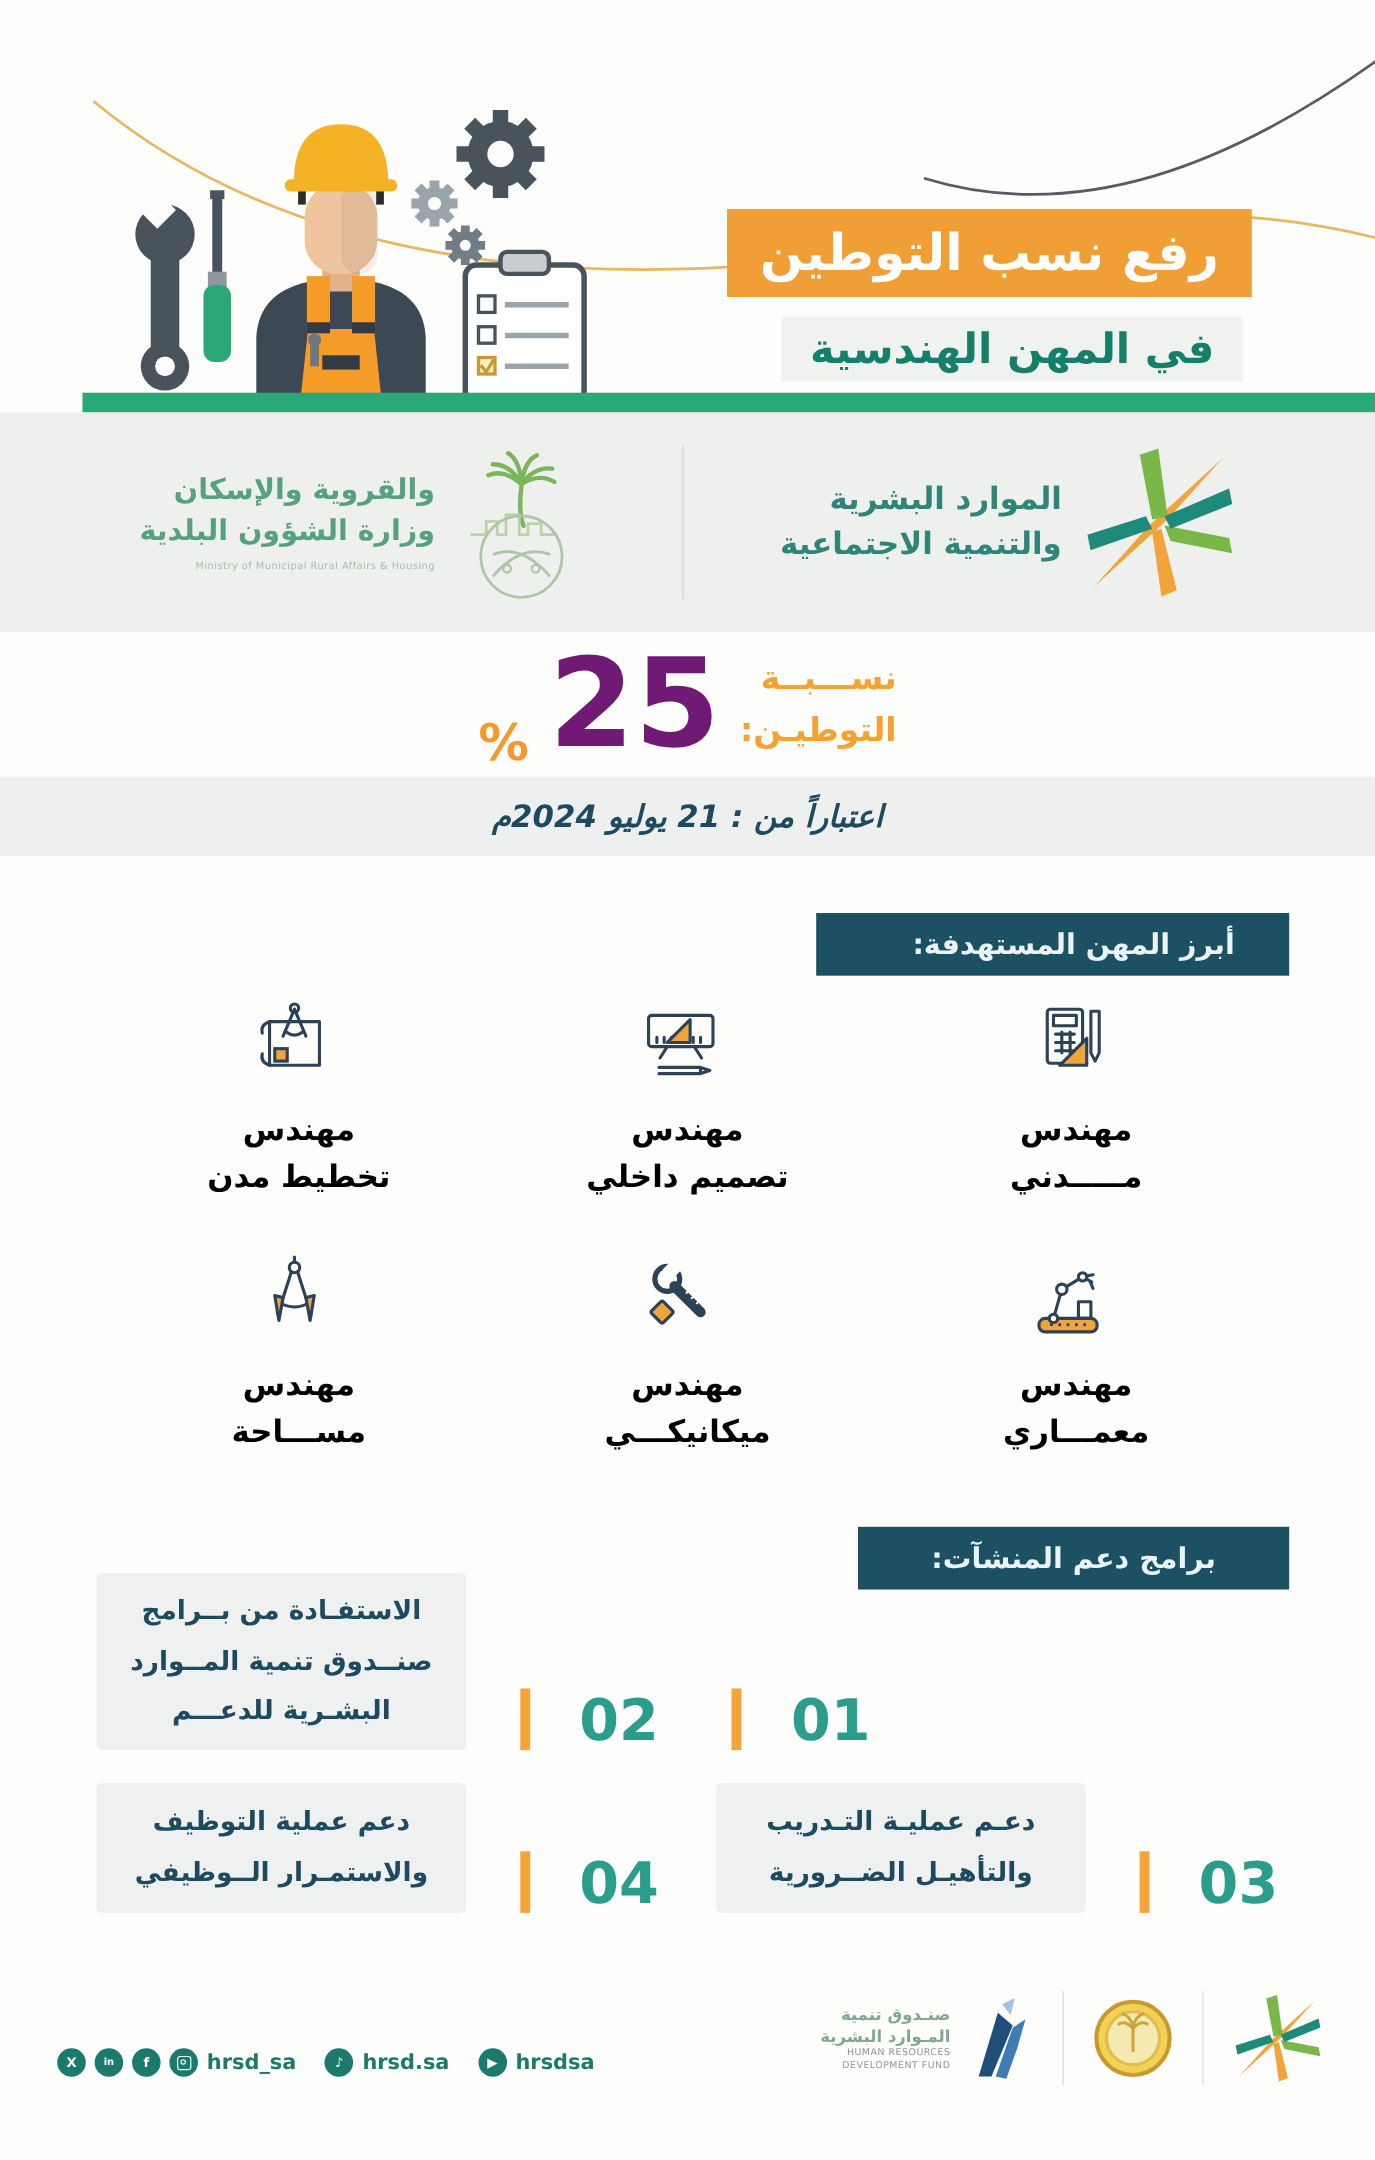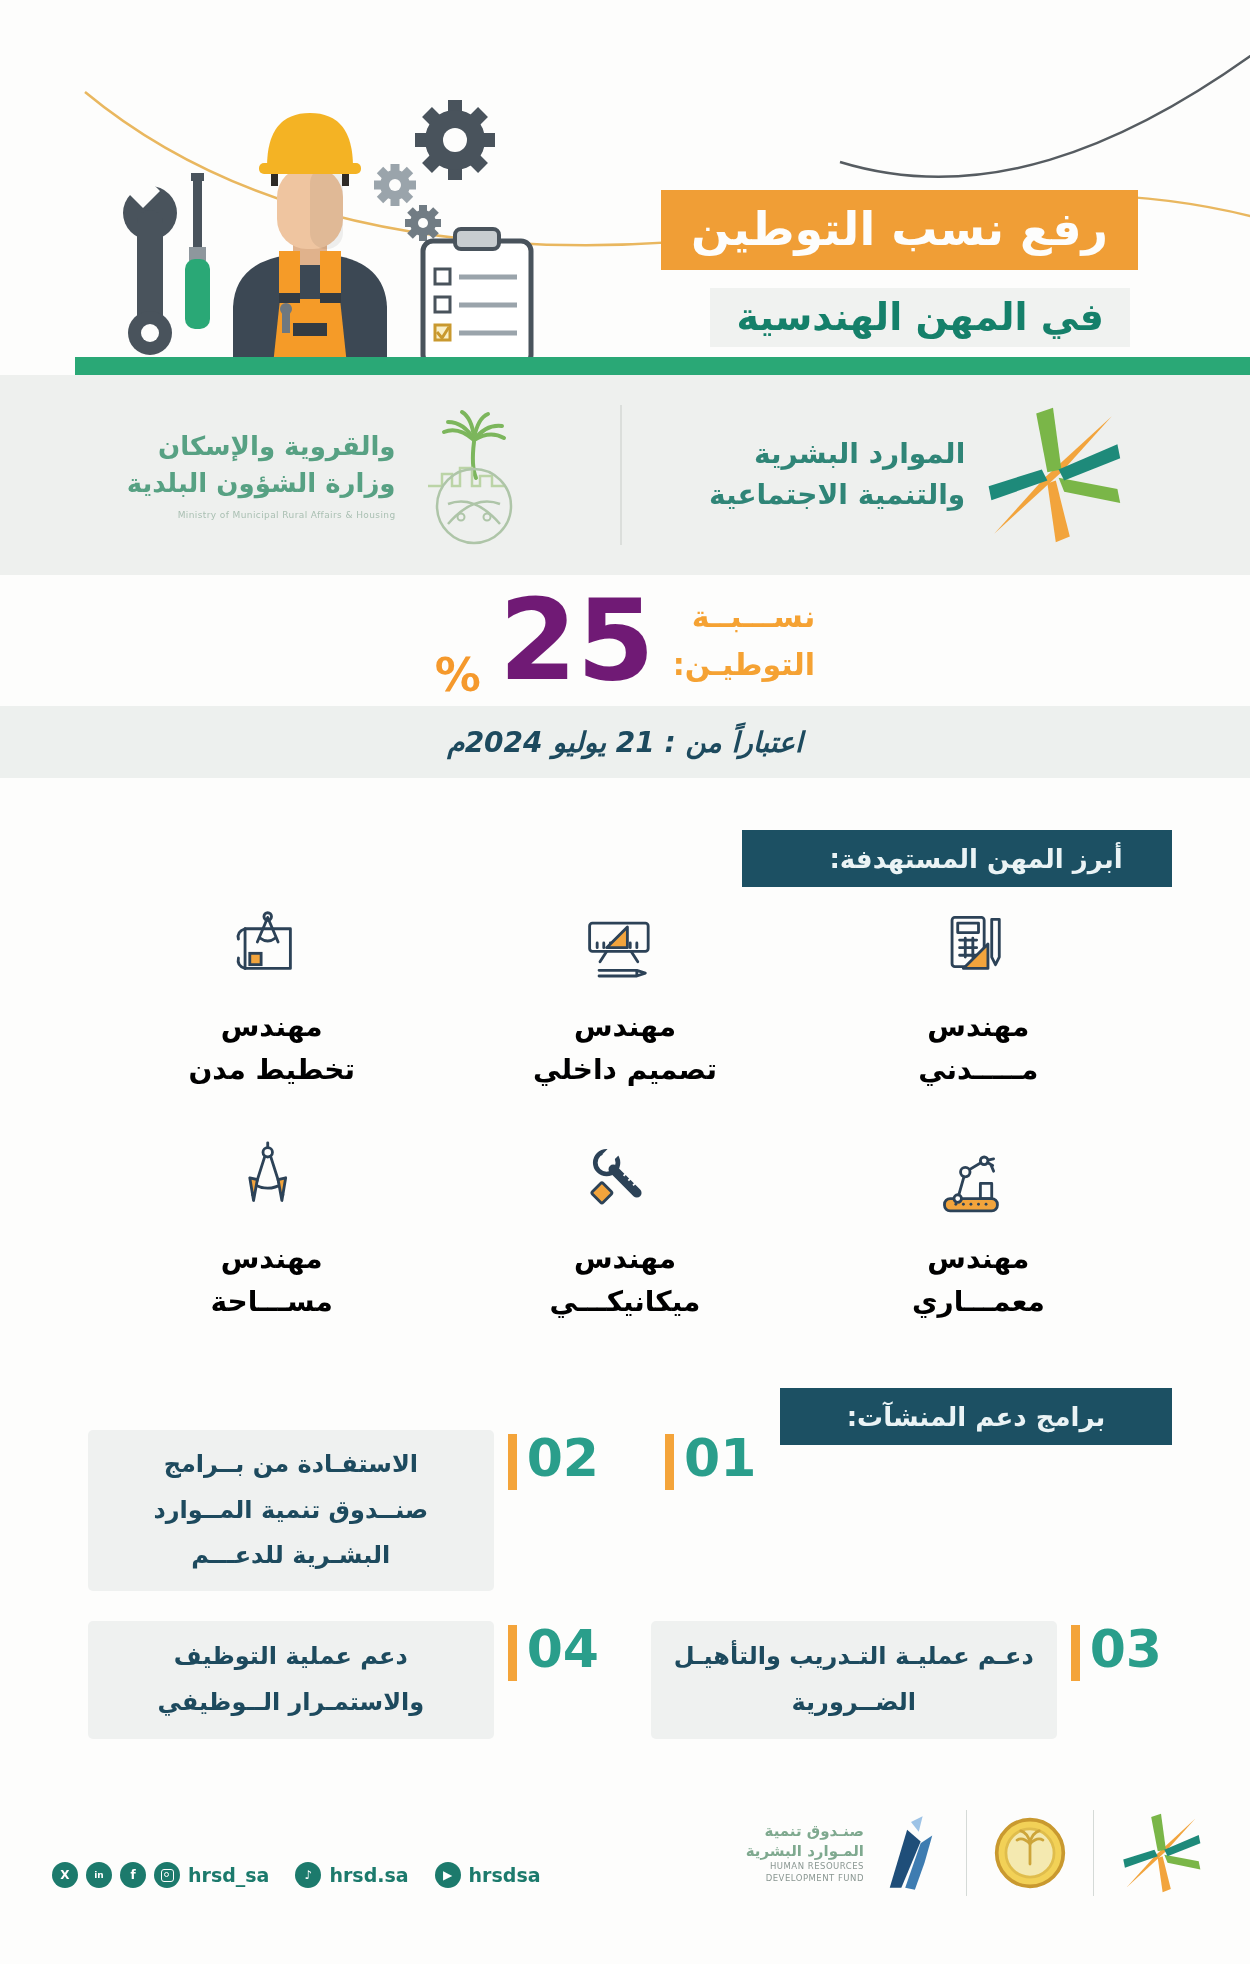--- a/index.html
+++ b/index.html
@@ -57,21 +57,21 @@
     position:absolute;top:908px;right:95px;left:95px;
     display:grid;grid-template-columns:repeat(3,1fr);row-gap:48px;
   }
   .prof-item{display:flex;flex-direction:column;align-items:center;gap:12px;}
   .prof-label{color:#000000;font-size:28px;font-weight:bold;text-align:center;line-height:1.55;}
   
   .prog-grid{
     position:absolute;top:1430px;right:88px;left:88px;
     display:grid;grid-template-columns:repeat(2,1fr);column-gap:52px;row-gap:30px;
   }
-  .prog-item{display:flex;flex-direction:row;direction:ltr;align-items:flex-start;}
+  .prog-item{display:flex;flex-direction:row;direction:ltr;align-items:flex-end;gap:35px;}
   .prog-card{
     flex:1;background:#EFF1F0;border-radius:5px;min-height:118px;box-sizing:border-box;
     display:flex;align-items:center;justify-content:center;padding:12px 22px;
     color:#1D4A5E;font-size:24px;font-weight:bold;line-height:1.9;text-align:center;direction:rtl;
   }
   .prog-bar{width:9px;height:56px;background:#F4A43A;margin:4px 10px 0 14px;flex:none;}
   .prog-num{color:#2A9E8B;font-size:52px;font-weight:bold;line-height:1;margin-top:2px;direction:ltr;}
   
   .social{position:absolute;left:52px;top:1862px;display:flex;direction:ltr;align-items:center;gap:8px;}
   .soc-circle{

